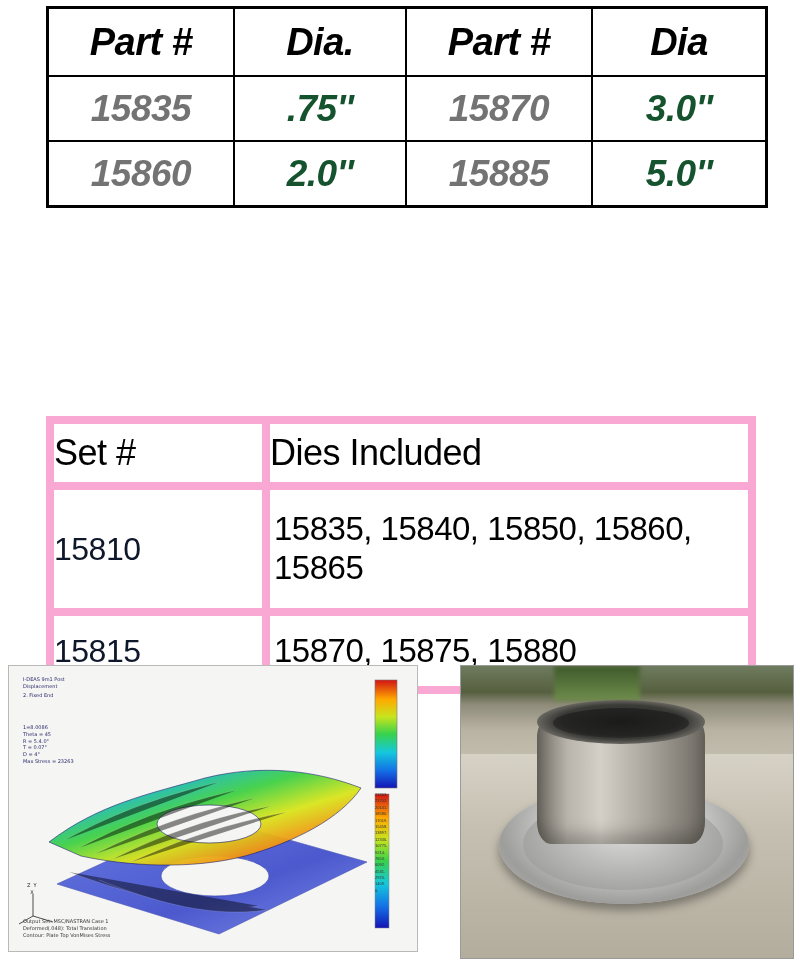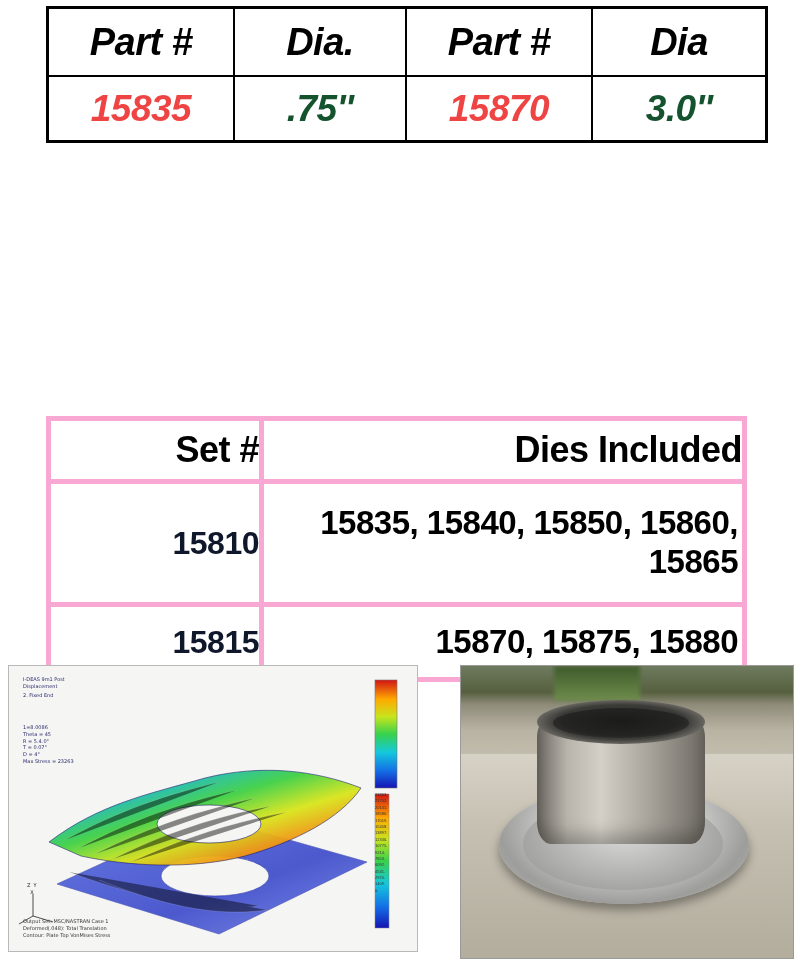--- a/index.html
+++ b/index.html
@@ -41,46 +41,46 @@
     font-weight: bold;
     font-size: 37px;
     font-family: "Liberation Sans", sans-serif;
     letter-spacing: -0.5px;
   }
   .parts-table th {
     height: 66px;
     font-size: 38px;
   }
   .parts-table .partnum {
-    color: #ef4444;
+    color: #737373;
   }
   .parts-table .dia {
     color: #14532d;
   }
   .col-a { width: 184px; }
   .col-b { width: 170px; }
   .col-c { width: 184px; }
   .col-d { width: 172px; }
 
   
   .sets-table {
     position: absolute;
     left: 46px;
     top: 416px;
     width: 686px;
     border-collapse: collapse;
     table-layout: fixed;
     border: 3px solid #000;
   }
   .sets-table th, .sets-table td {
-    border: 5px solid #f9a8d4;
-    text-align: right;
+    border: 8px solid #f9a8d4;
+    text-align: left;
     vertical-align: middle;
     padding: 0;
-    font-weight: bold;
+    font-weight: normal;
     font-family: "Liberation Sans", sans-serif;
     letter-spacing: -0.5px;
   }
   .sets-table th {
     height: 58px;
     font-size: 36px;
     color: #000;
   }
   .sets-col-set { width: 208px; }
   .sets-col-dies { width: 478px; }
@@ -236,20 +236,26 @@
         <th class="col-c">Part #</th>
         <th class="col-d">Dia</th>
       </tr>
     </thead>
     <tbody>
       <tr>
         <td class="partnum">15835</td>
         <td class="dia">.75''</td>
         <td class="partnum">15870</td>
         <td class="dia">3.0''</td>
+      </tr>
+      <tr>
+        <td class="partnum">15860</td>
+        <td class="dia">2.0''</td>
+        <td class="partnum">15885</td>
+        <td class="dia">5.0''</td>
       </tr>
     </tbody>
   </table>
 
   <table class="sets-table">
     <thead>
       <tr>
         <th class="sets-col-set">Set #</th>
         <th class="sets-col-dies">Dies Included</th>
       </tr>

